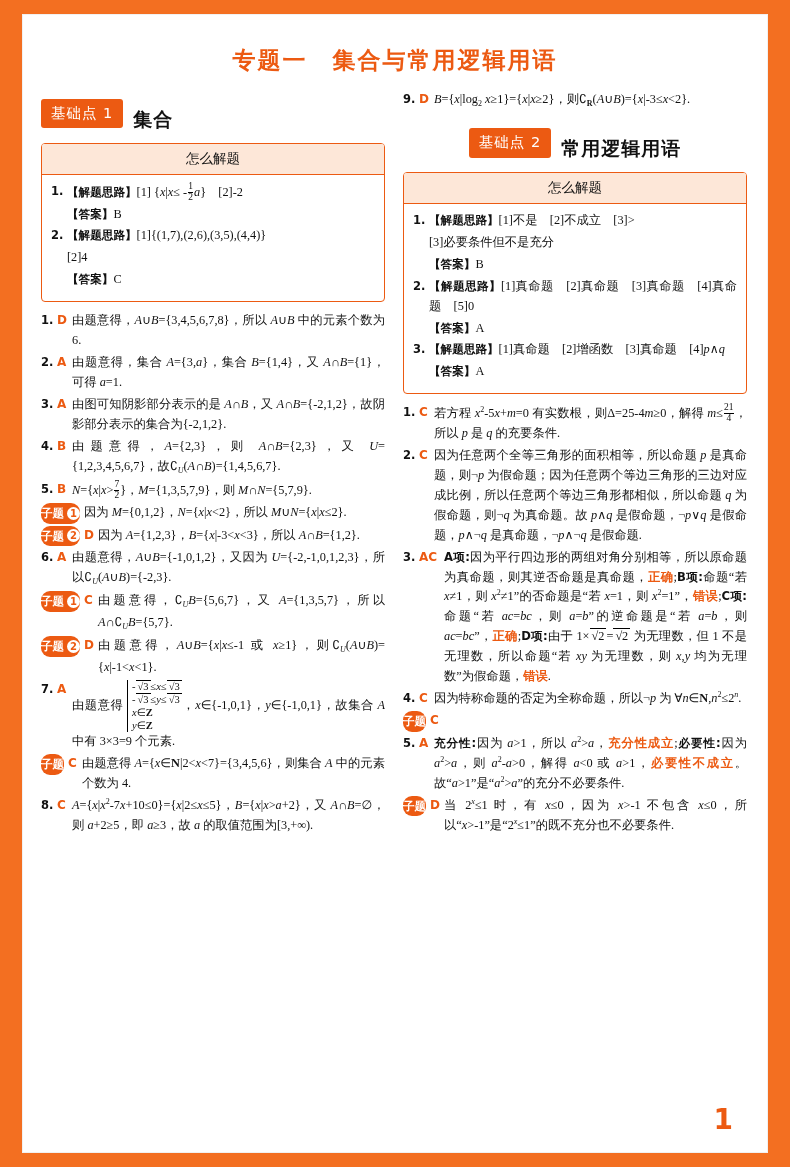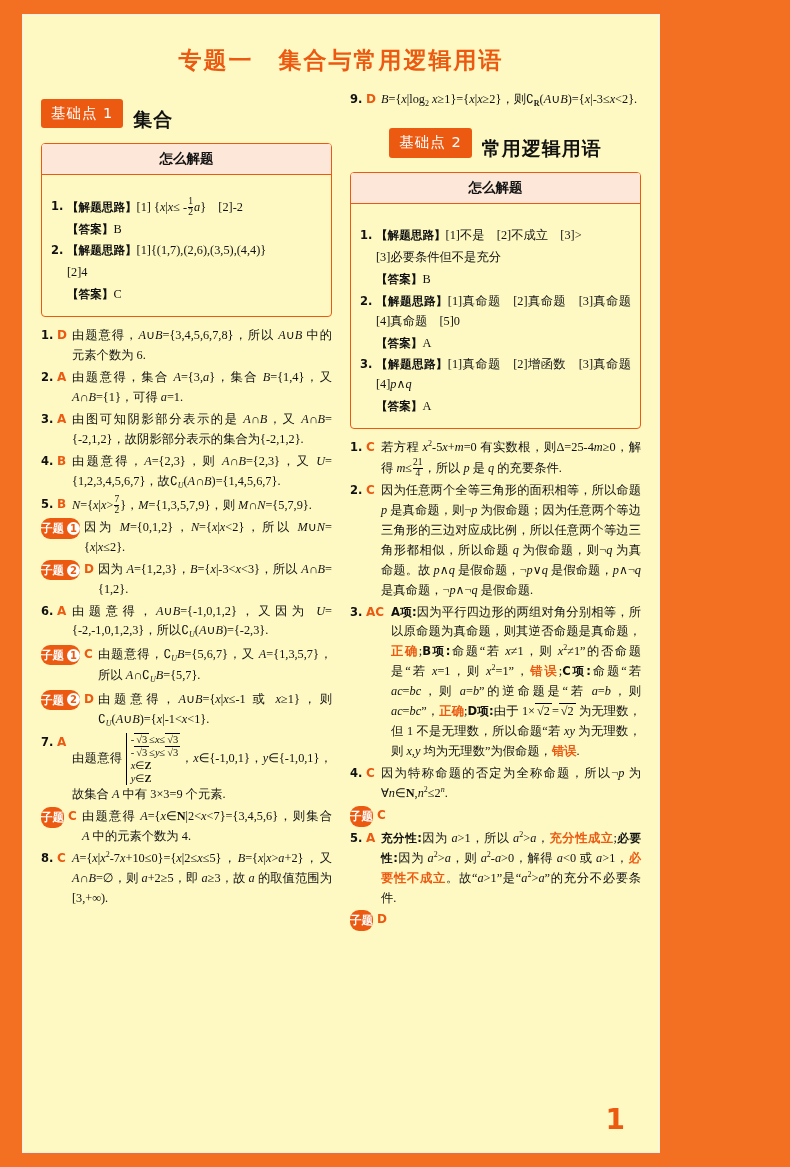--- a/index.html
+++ b/index.html
@@ -6,22 +6,22 @@
   body{
     width:790px;height:1167px;
     background:#f36f21;
     font-family:"Liberation Serif", serif;
     position:relative;
     overflow:hidden;
   }
   .page{
     position:absolute;
     left:22px;top:14px;
-    width:638px;height:1139px;
-    background:#fef9c3;
+    width:746px;height:1139px;
+    background:#ffffff;
     box-sizing:border-box;
     border:1px solid #f1f1f1;
   }
   .inner{
     position:absolute;
     left:18px;top:12px;right:18px;bottom:10px;
   }
   .title{
     text-align:center;
     font-family:"DejaVu Sans", sans-serif;
@@ -71,24 +71,24 @@
   
   .box{
     border:1.4px solid #ec5a12;
     border-radius:4px;
     padding:0 9px 9px 9px;
     margin-bottom:9px;
   }
   .box-title{
     text-align:center;
     font-family:"DejaVu Sans", sans-serif;
-    font-weight:bold;
+    font-weight:normal;
     font-size:13.5px;
     background:#fde7d8;
-    margin:0 -9px 22px -9px;
+    margin:0 -9px 7px -9px;
     padding:4px 0 4px 0;
     border-bottom:1.2px solid #ec5a12;
     border-radius:2px 2px 0 0;
   }
   .item{
     display:flex;
     margin-bottom:2px;
   }
   .num{
     width:16px;
@@ -371,20 +371,21 @@
 
      <div class="item">
        <span class="num">5.</span>
        <span class="ans">A</span>
        <span class="body"><b class="lead">充分性:</b>因为 <span class="mi">a</span>&gt;1，所以 <span class="mi">a</span><sup>2</sup>&gt;<span class="mi">a</span>，<span class="orange">充分性成立</span>;<b class="lead">必要性:</b>因为 <span class="mi">a</span><sup>2</sup>&gt;<span class="mi">a</span>，则 <span class="mi">a</span><sup>2</sup>-<span class="mi">a</span>&gt;0，解得 <span class="mi">a</span>&lt;0 或 <span class="mi">a</span>&gt;1，<span class="orange">必要性不成立</span>。故“<span class="mi">a</span>&gt;1”是“<span class="mi">a</span><sup>2</sup>&gt;<span class="mi">a</span>”的充分不必要条件.</span>
      </div>
 
      <div class="zt-row">
        <span class="zt">子题</span>
        <span class="zt-ans">D</span>
+       <span class="body">当 2<sup><span class="mi">x</span></sup>≤1 时，有 <span class="mi">x</span>≤0，因为 <span class="mi">x</span>&gt;-1 不包含 <span class="mi">x</span>≤0，所以“<span class="mi">x</span>&gt;-1”是“2<sup><span class="mi">x</span></sup>≤1”的既不充分也不必要条件.</span>
      </div>
 
    </div>
   </div>
 
   <div class="pagenum">1</div>
  </div>
 </div>
 
 </body></html>

